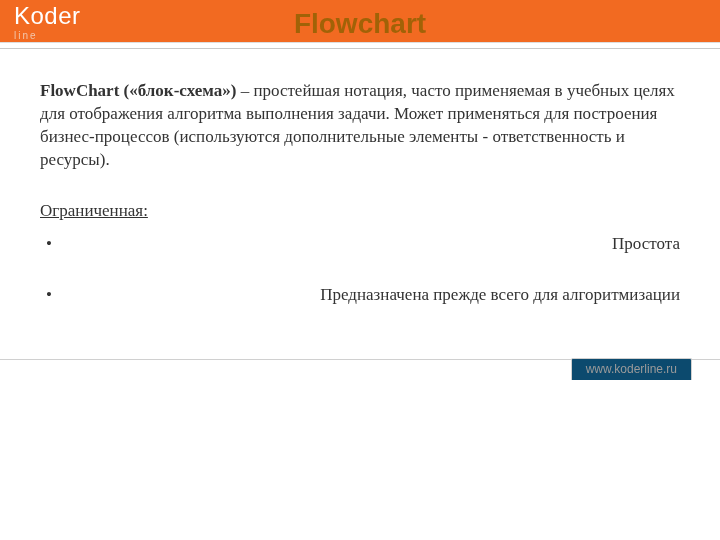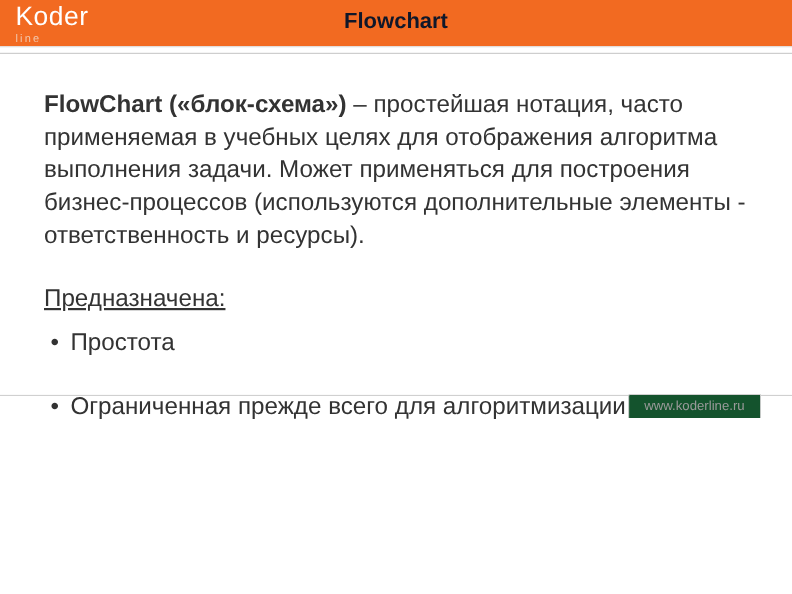--- a/index.html
+++ b/index.html
@@ -1,63 +1,63 @@
 <!DOCTYPE html>
 <html><head>
 <meta charset="utf-8">
 <style>
   * { margin: 0; padding: 0; box-sizing: border-box; }
   html, body { width: 720px; height: 540px; font-family: Verdana, Arial, sans-serif; background: #fff; }
   .slide { position: relative; width: 720px; height: 392px; overflow: hidden; }
 
   
   .header-band { position: absolute; top: 0; left: 0; width: 100%; height: 42px; background: #f26a21; }
-  .header-title { position: absolute; top: 8px; left: 0; width: 100%; text-align: center; color: #0f172a; font-size: 20px; font-weight: bold; }
+  .header-title { position: absolute; top: 8px; left: 0; width: 100%; text-align: center; color: #a16207; font-size: 28px; font-weight: bold; }
   .logo { position: absolute; top: 2px; left: 14px; color: #fff; font-size: 24px; font-weight: 500; letter-spacing: 0.5px; font-family: Arial, sans-serif; }
   .logo-sub { position: absolute; top: 30px; left: 14px; color: #f2c7ad; font-size: 10px; letter-spacing: 2px; }
   .rule-top { position: absolute; top: 42px; left: 0; width: 100%; height: 1px; background: #ddd; }
   .rule-top2 { position: absolute; top: 48px; left: 0; width: 100%; height: 1px; background: #c9c9c9; }
 
   
-  .body { position: absolute; top: 80px; left: 40px; right: 40px; color: #333; font-size: 22px; line-height: 1.35; }
+  .body { position: absolute; top: 80px; left: 40px; right: 40px; color: #333; font-size: 17px; line-height: 1.35; font-family: Liberation Serif, serif; }
   .intro { margin-bottom: 28px; }
   .intro .lead { font-weight: bold; }
   .section-label { text-decoration: underline; margin-bottom: 10px; margin-top: 6px; }
   ul.bullets { list-style: none; margin-left: 4px; margin-bottom: 28px; }
-  ul.bullets li { position: relative; padding-left: 20px; margin: 8px 0; }
+  ul.bullets li { position: relative; padding-left: 20px; margin: 8px 0; text-align: right; }
   ul.bullets li::before { content: "•"; position: absolute; left: 2px; top: 0; color: #333; }
 
   
   .footer-rule { position: absolute; bottom: 32px; left: 0; width: 100%; height: 1px; background: #d0d0d0; }
-  .footer-tab { position: absolute; bottom: 12px; right: 28px; background: #14532d; border: 1px solid #d0d0d0; border-bottom: none; padding: 3px 14px 4px 14px; color: #9a9a9a; font-size: 12px; border-top-left-radius: 2px; border-top-right-radius: 2px; }
+  .footer-tab { position: absolute; bottom: 12px; right: 28px; background: #0c4a6e; border: 1px solid #d0d0d0; border-bottom: none; padding: 3px 14px 4px 14px; color: #9a9a9a; font-size: 12px; border-top-left-radius: 2px; border-top-right-radius: 2px; }
 </style>
 </head>
 <body>
 
 <div class="slide">
 
   <div class="header-band"></div>
   <div class="logo">
     <span>Koder</span>
   </div>
   <div class="logo-sub">line</div>
   <div class="header-title">Flowchart</div>
   <div class="rule-top"></div>
   <div class="rule-top2"></div>
 
   <div class="body">
     <p class="intro">
       <span class="lead">FlowChart («блок-схема»)</span><span> – простейшая нотация, часто применяемая в учебных целях для отображения алгоритма выполнения  задачи. Может применяться для построения бизнес-процессов (используются дополнительные элементы - ответственность и ресурсы).</span>
     </p>
 
-    <p class="section-label">Предназначена:</p>
+    <p class="section-label">Ограниченная:</p>
     <ul class="bullets">
       <li>Простота</li>
     </ul>
 
     <ul class="bullets">
-      <li>Ограниченная прежде всего для алгоритмизации</li>
+      <li>Предназначена прежде всего для алгоритмизации</li>
     </ul>
   </div>
 
   <div class="footer-rule"></div>
   <div class="footer-tab">www.koderline.ru</div>
 </div>
 
 </body></html>

